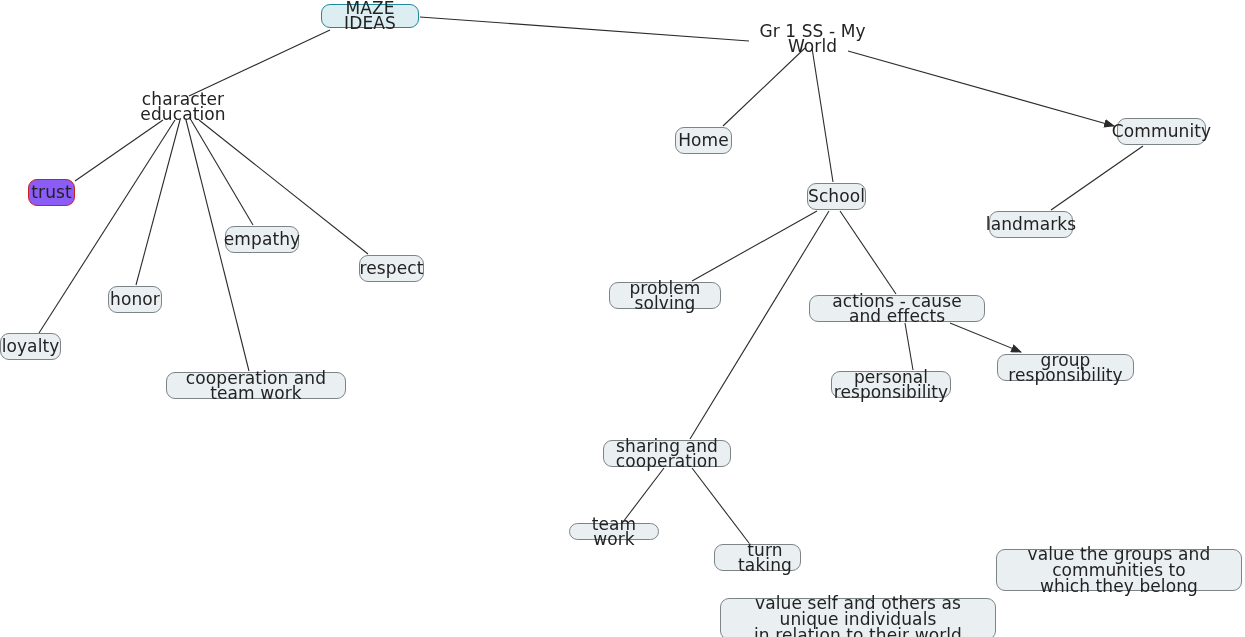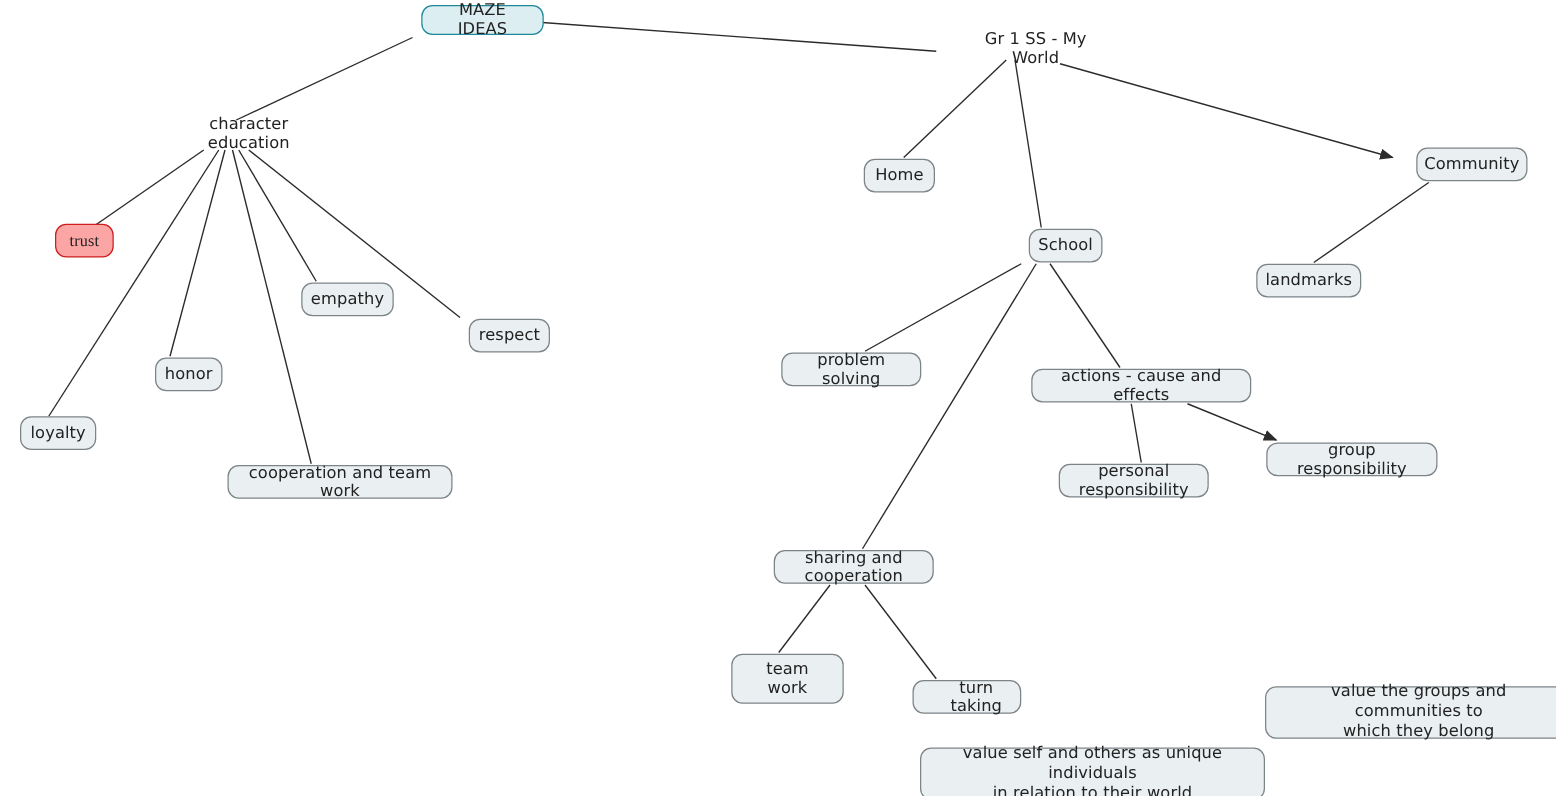--- a/index.html
+++ b/index.html
@@ -30,37 +30,35 @@
     position: absolute;
     box-sizing: border-box;
     display: flex;
     align-items: center;
     justify-content: center;
     text-align: center;
     border-radius: 9px;
     border: 1px solid #7d8488;
     background: #eaf0f2;
     color: #222222;
-    font-size: 13px;
+    font-size: 17px;
     line-height: 15px;
     padding: 4px 9px;
     white-space: pre-line;
     letter-spacing: 0.1px;
-    margin-left: 16px;
   }
   .node.accent {
     border-color: #1e8a99;
     border-width: 1.4px;
     background: #ddeef2;
   }
   .node.alert {
     border-color: #cc1f1f;
     border-width: 1.4px;
-    background: #fca5a5;
-    font-family: Liberation Serif, serif;
+    background: #8b5cf6;
   }
   .node.plain {
     border: none;
     background: transparent;
     border-radius: 0;
     padding: 0;
   }
   .node.multiline {
     line-height: 16px;
   }
@@ -109,20 +107,20 @@
       <div class="node" style="left: 225px; top: 226px; width: 74px; height: 27px;">empathy</div>
       <div class="node" style="left: 359px; top: 255px; width: 65px; height: 27px;">respect</div>
       <div class="node" style="left: 108px; top: 286px; width: 54px; height: 27px;">honor</div>
       <div class="node" style="left: 609px; top: 282px; width: 112px; height: 27px;">problem solving</div>
       <div class="node" style="left: 809px; top: 295px; width: 176px; height: 27px;">actions - cause and effects</div>
       <div class="node" style="left: 0px; top: 333px; width: 61px; height: 27px;">loyalty</div>
       <div class="node" style="left: 997px; top: 354px; width: 137px; height: 27px;">group responsibility</div>
       <div class="node" style="left: 831px; top: 371px; width: 120px; height: 27px;">personal responsibility</div>
       <div class="node" style="left: 166px; top: 372px; width: 180px; height: 27px;">cooperation and team work</div>
       <div class="node" style="left: 603px; top: 440px; width: 128px; height: 27px;">sharing and cooperation</div>
-      <div class="node" style="left: 569px; top: 523px; width: 90px; height: 40px;">team work</div>
+      <div class="node" style="left: 569px; top: 523px; width: 90px; height: 17px;">team work</div>
       <div class="node" style="left: 714px; top: 544px; width: 87px; height: 27px; padding-left: 24px;">turn taking</div>
       <div class="node multiline" style="left: 996px; top: 549px; width: 246px; height: 42px;">value the groups and communities to
 which they belong</div>
       <div class="node multiline" style="left: 720px; top: 598px; width: 276px; height: 42px;">value self and others as unique individuals
 in relation to their world</div>
     </div>
 </div>
 
 </body></html>

